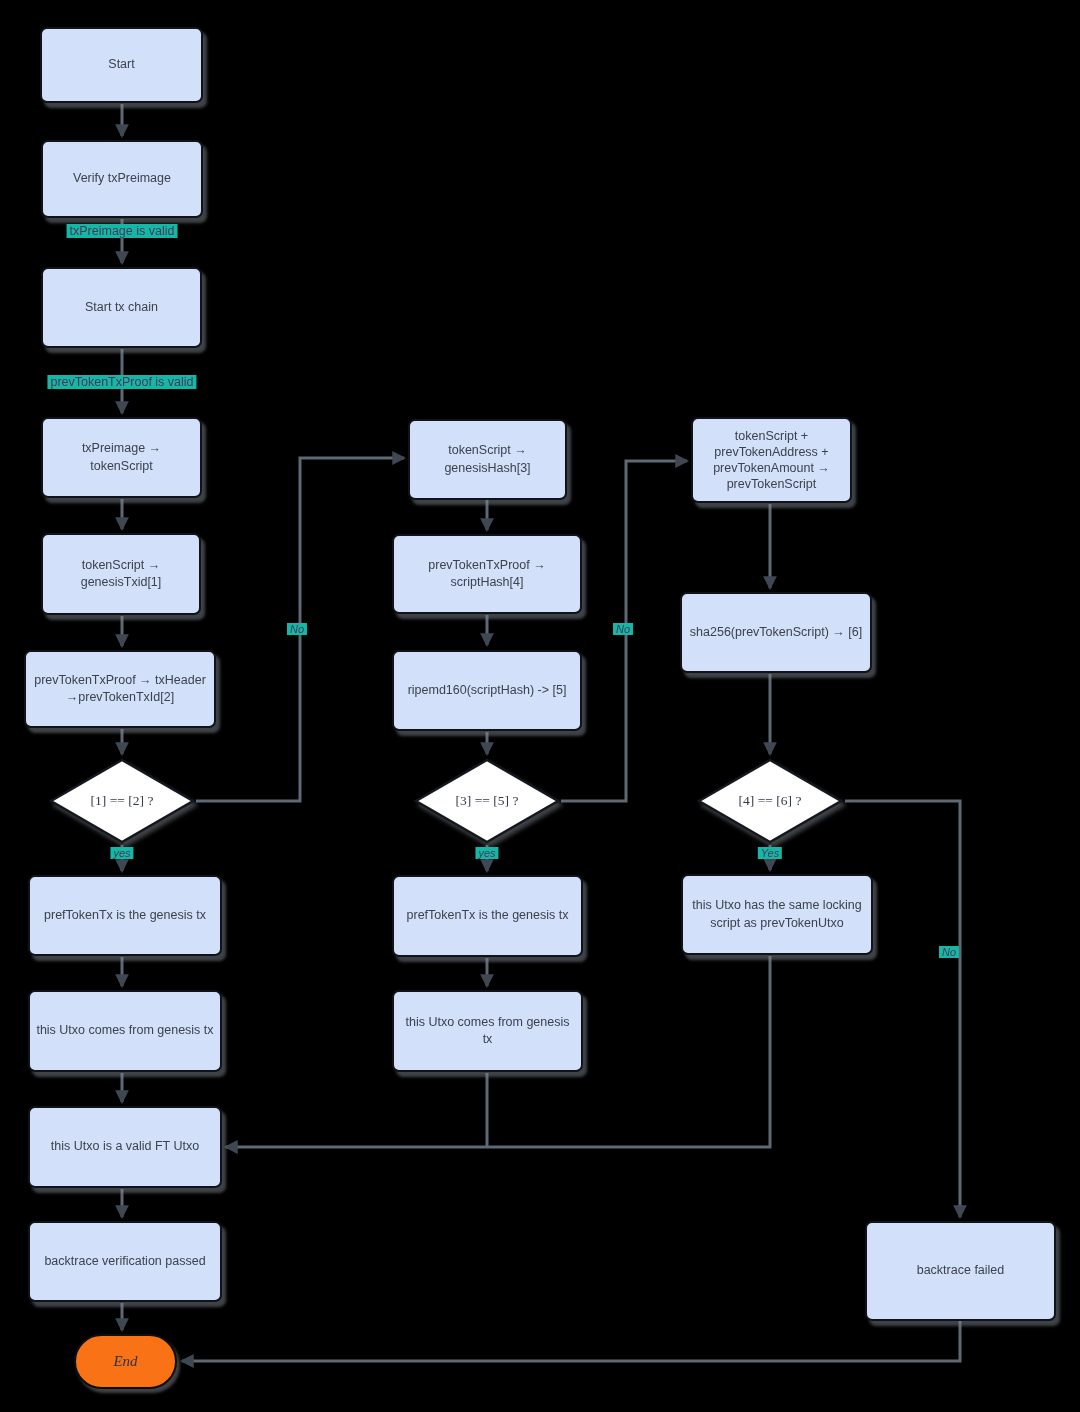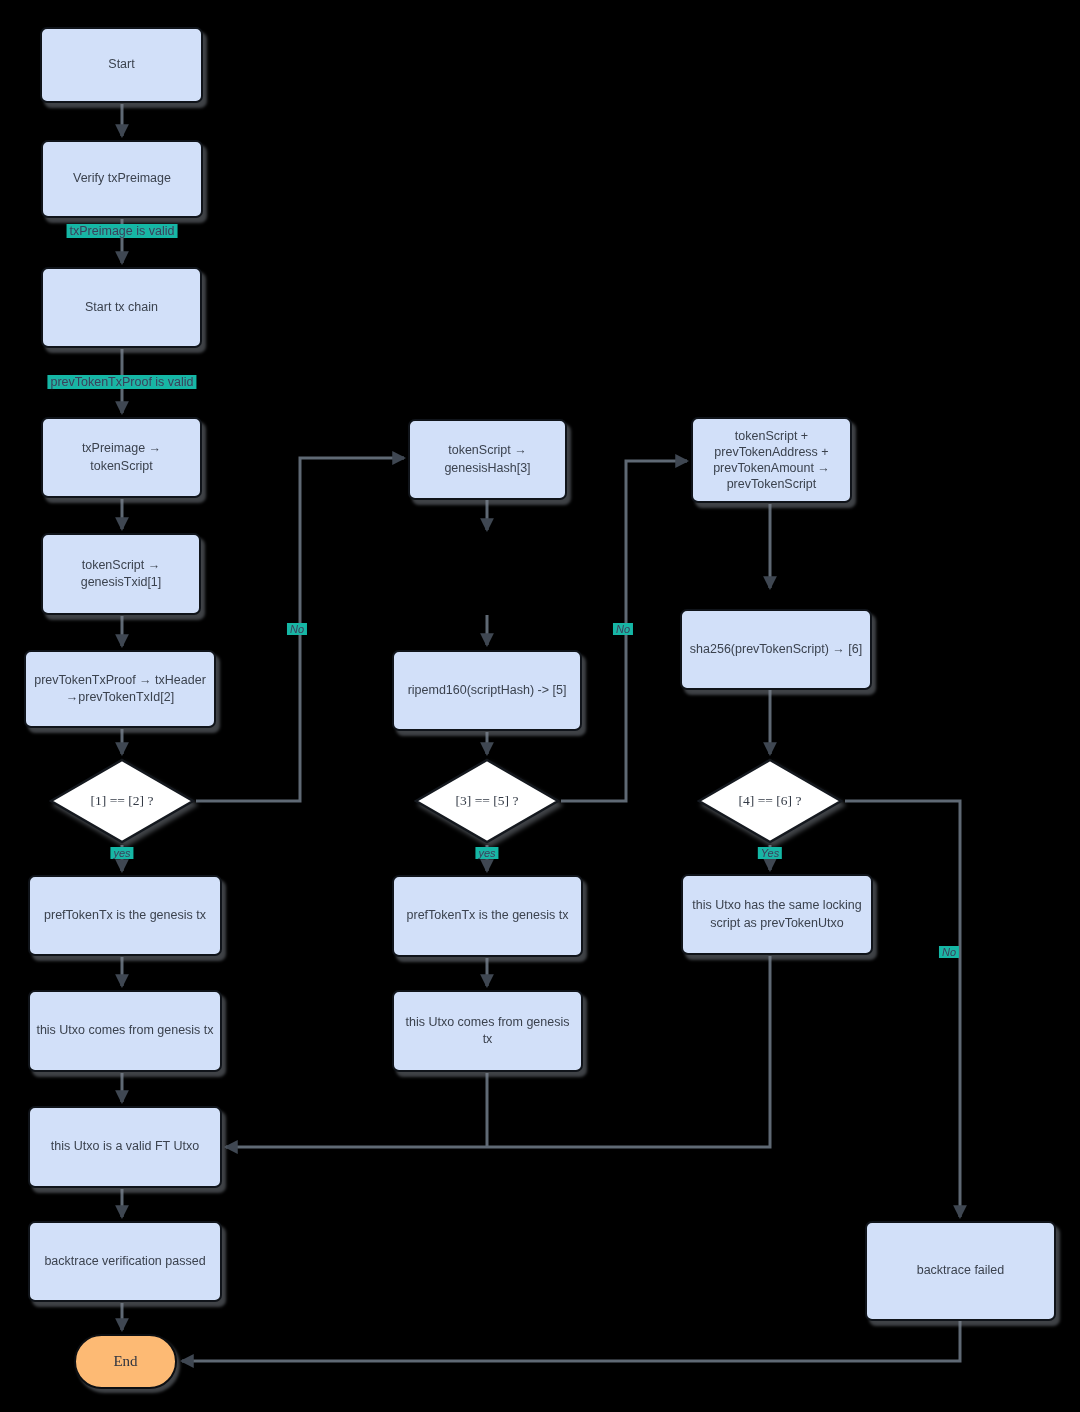--- a/index.html
+++ b/index.html
@@ -20,24 +20,24 @@
   }
   .diamond{position:absolute;z-index:1;display:flex;align-items:center;justify-content:center;}
   .diamond svg{position:absolute;left:0;top:0;width:100%;height:100%;
     filter:drop-shadow(3px 4px 2px rgba(125,131,140,0.5));}
   .diamond polygon{fill:#ffffff;stroke:#14181e;stroke-width:2.5;}
   .diamond-label{
     position:relative;z-index:1;color:#333a45;font-size:13.5px;text-align:center;
     font-family:"Liberation Serif", serif;
   }
   .end-node{
-    position:absolute;z-index:1;box-sizing:border-box;background:#fdba74;
+    position:absolute;z-index:1;box-sizing:border-box;background:#f97316;
     border:2.5px solid #0b0e12;border-radius:28px;
     box-shadow:3px 4px 3px rgba(125,131,140,0.5);
-    display:flex;align-items:center;justify-content:center;
+    display:flex;align-items:center;justify-content:center;font-style:italic;
   }
   .end-label{color:#2e3440;font-size:15px;font-family:"Liberation Serif", serif;}
   .edge-label{
     position:absolute;z-index:2;transform:translate(-50%,-50%);
     color:#36425c;font-size:12.5px;background:#14b8a6;padding:0 3px;white-space:nowrap;
     text-shadow:0 0 3px rgba(140,146,158,0.45);
   }
   .edge-label.small{font-size:11px;font-style:italic;}
 </style>
 </head>
@@ -119,20 +119,24 @@
     <span class="node-label">backtrace verification passed</span>
   </div>
   <div class="end-node" style="left:74px;top:1334px;width:103px;height:55px">
     <span class="end-label">End</span>
   </div>
 
   <div class="node" style="left:408px;top:419px;width:159px;height:81px">
     <span class="node-label">tokenScript →
 genesisHash[3]</span>
   </div>
+  <div class="node" style="left:392px;top:534px;width:190px;height:80px">
+    <span class="node-label">prevTokenTxProof →
+scriptHash[4]</span>
+  </div>
   <div class="node" style="left:392px;top:650px;width:190px;height:81px">
     <span class="node-label">ripemd160(scriptHash) -&gt; [5]</span>
   </div>
   <div class="diamond" style="left:414px;top:758px;width:146px;height:86px">
     <svg viewBox="0 0 146 86" preserveAspectRatio="none">
       <polygon points="73,2 144,43 73,84 2,43"></polygon>
     </svg>
     <span class="diamond-label">[3] == [5] ?</span>
   </div>
   <div class="node" style="left:392px;top:875px;width:191px;height:82px">
@@ -141,21 +145,21 @@
   <div class="node" style="left:392px;top:990px;width:191px;height:82px">
     <span class="node-label">this Utxo comes from genesis tx</span>
   </div>
 
   <div class="node" style="left:691px;top:417px;width:161px;height:86px">
     <span class="node-label" style="line-height:1.3">tokenScript +
 prevTokenAddress +
 prevTokenAmount →
 prevTokenScript</span>
   </div>
-  <div class="node" style="left:680px;top:609px;width:192px;height:81px">
+  <div class="node" style="left:680px;top:592px;width:192px;height:81px">
     <span class="node-label">sha256(prevTokenScript) →  [6]</span>
   </div>
   <div class="diamond" style="left:697px;top:758px;width:146px;height:86px">
     <svg viewBox="0 0 146 86" preserveAspectRatio="none">
       <polygon points="73,2 144,43 73,84 2,43"></polygon>
     </svg>
     <span class="diamond-label">[4] == [6] ?</span>
   </div>
   <div class="node" style="left:681px;top:874px;width:192px;height:81px">
     <span class="node-label">this Utxo has the same locking

